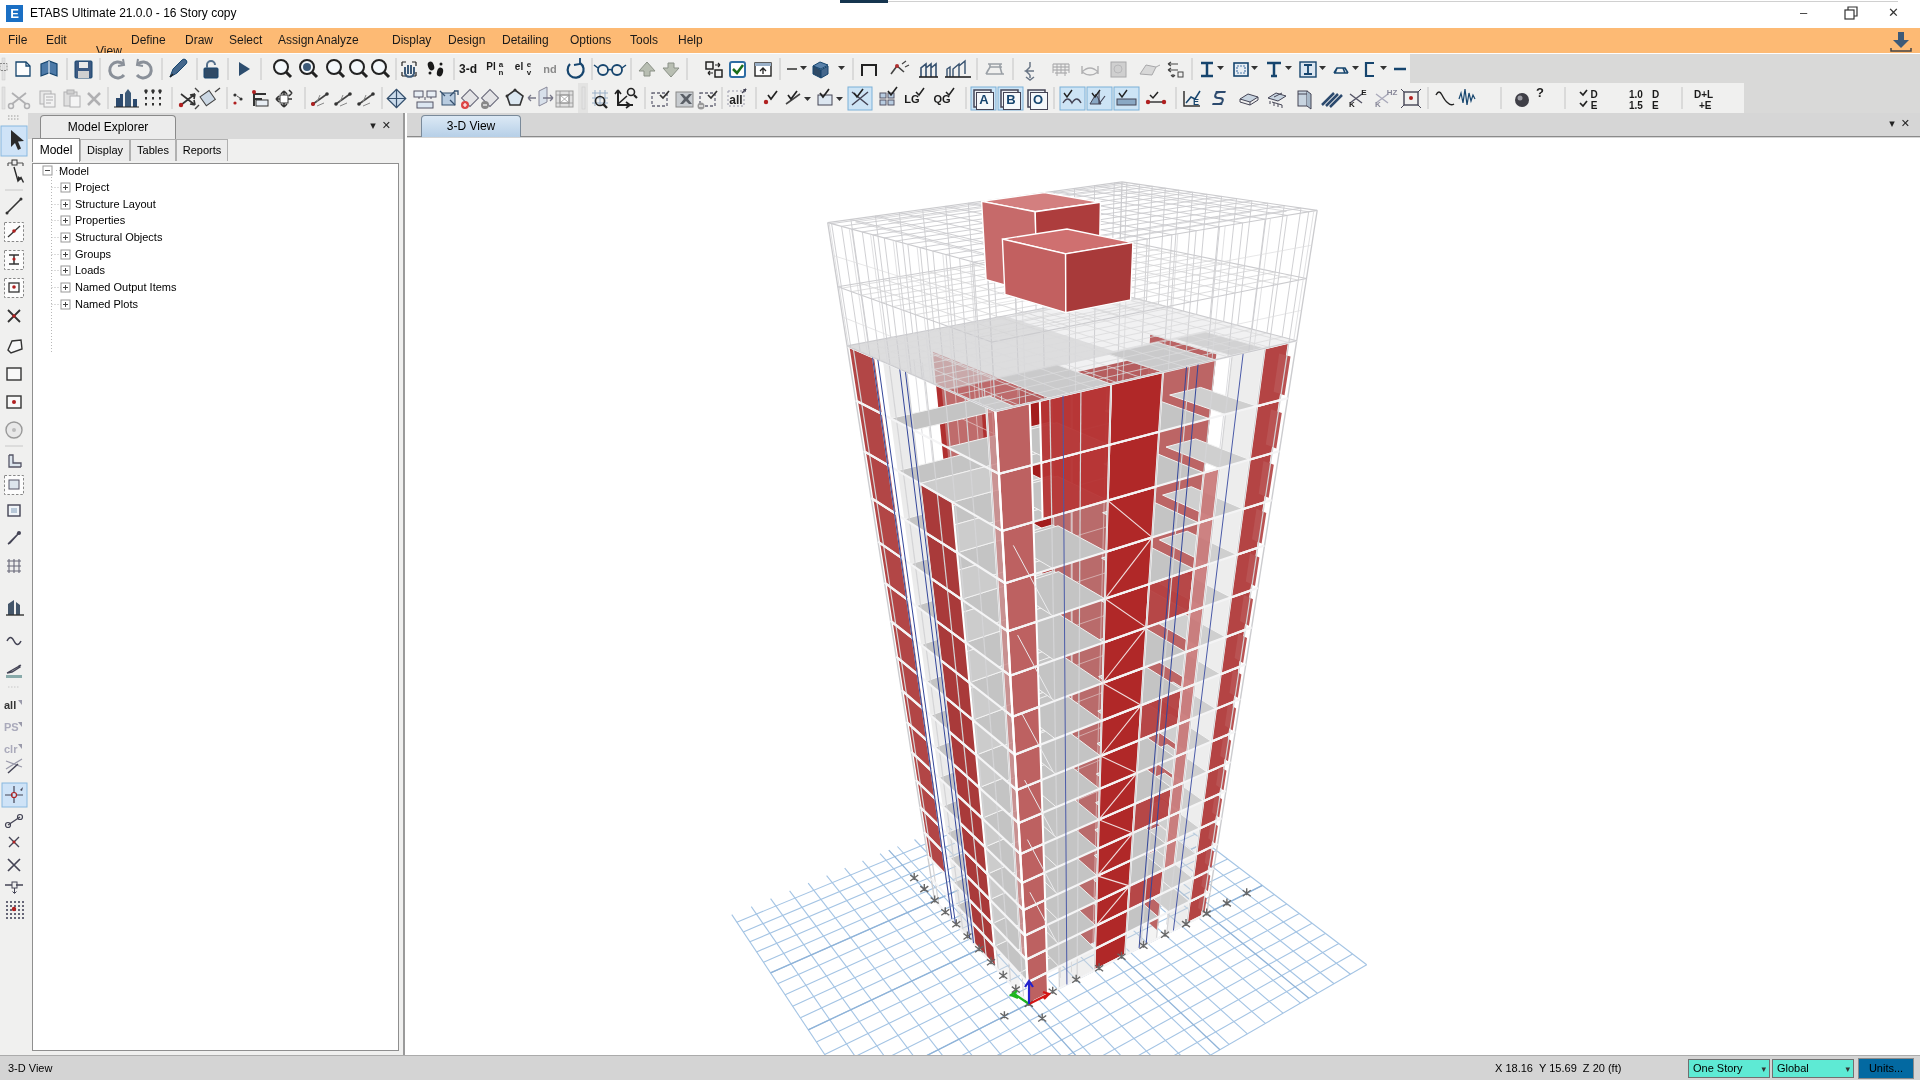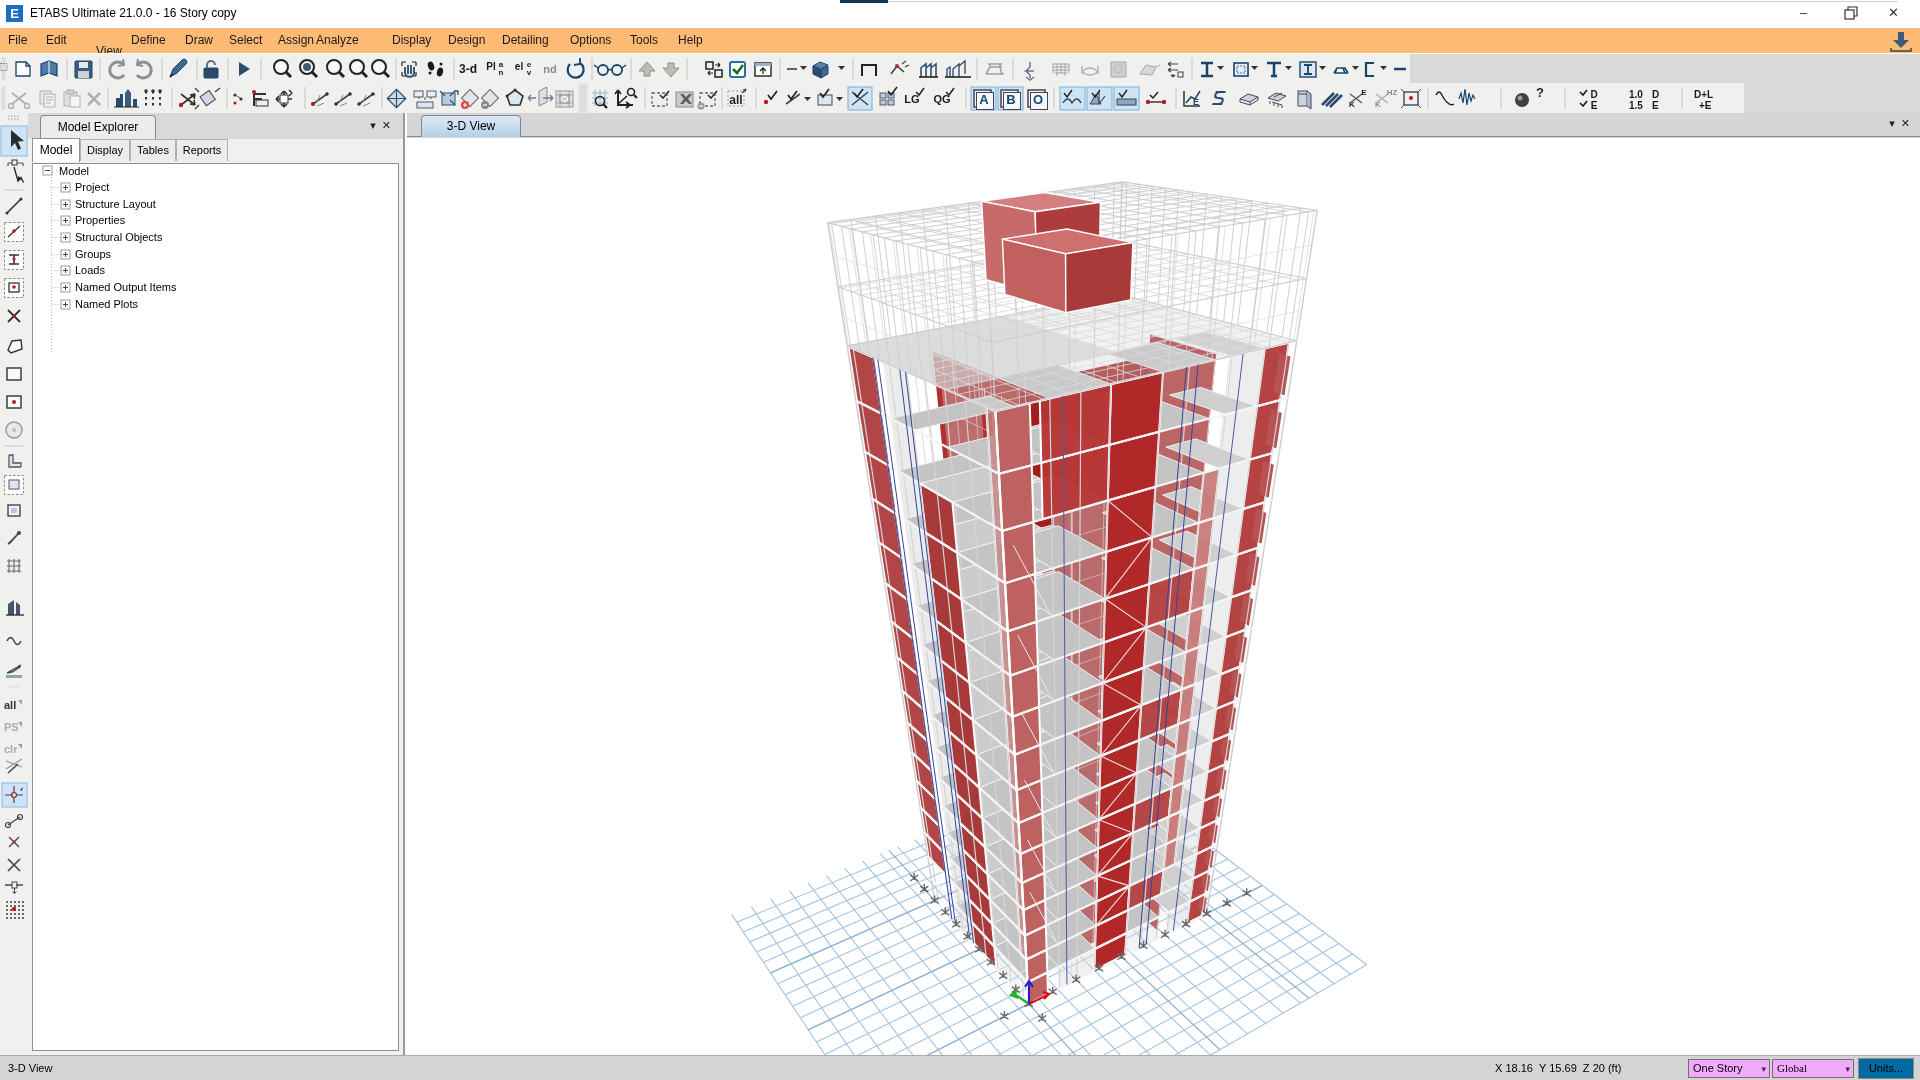--- a/index.html
+++ b/index.html
@@ -10,33 +10,33 @@
 #topdark { position:absolute; left:840px; top:0; width:48px; height:3px; background:#16354f; }
 #topline { position:absolute; left:888px; top:1px; width:1010px; height:1px; background:#d0d0d0; }
 .wbtn { position:absolute; top:0px; width:45px; height:26px; color:#333; font-size:13px; text-align:center; line-height:26px; }
 #menubar { position:absolute; left:0; top:28px; width:1920px; height:25px; background:#fdba74; }
 #menubar span { position:absolute; top:5px; font-size:12px; color:#1a1a1a; }
 #toolrow1 { position:absolute; left:0; top:53px; width:1920px; height:30px; background:#f0f0ef; border-top:1px solid #fdfdfd; border-bottom:4px solid #0ea5e9; }
 #toolrow2 { position:absolute; left:0; top:83px; width:1920px; height:30px; background:#f0f0ef; border-bottom:1px solid #d8d8d6; }
 #lefttools { position:absolute; left:0; top:113px; width:28px; height:942px; background:#f0f0ef; border-right:1px solid #d8d8d6; }
 #explorer { position:absolute; left:28px; top:113px; width:377px; height:942px; background:#f0f0ef; border-right:2px solid #9a9a9a; }
 #exphead { position:absolute; left:0px; top:0px; width:375px; height:26px; background:#d9d9d9; }
-#exptab { position:absolute; left:12px; top:2px; width:116px; height:24px; background:#ececec; border:1px solid #8a8a8a; border-bottom:none; border-radius:4px 4px 0 0; font-size:12px; text-align:center; line-height:22px; color:#000; }
+#exptab { position:absolute; left:12px; top:2px; width:136px; height:24px; background:#ececec; border:1px solid #8a8a8a; border-bottom:none; border-radius:4px 4px 0 0; font-size:12px; text-align:center; line-height:22px; color:#000; }
 #expctl { position:absolute; right:12px; top:6px; font-size:11px; color:#222; }
 .stab { position:absolute; top:26px; height:22px; background:#ececec; border:1px solid #b0b0b0; border-bottom:none; font-size:11px; color:#000; text-align:center; }
 #treebox { position:absolute; left:4px; top:50px; width:367px; height:888px; background:#ffffff; border:1px solid #8f8f8f; }
 #mainview { position:absolute; left:407px; top:113px; width:1513px; height:942px; background:#d6d6d6; }
 #viewtabbar { position:absolute; left:0; top:0; width:1513px; height:24px; background:#d6d6d6; border-bottom:1px solid #8a8a8a; }
 #viewtab { position:absolute; left:14px; top:2px; width:100px; height:22px; background:linear-gradient(#dce9f5,#b6cfe7); border:1px solid #7a8a9a; border-bottom:none; border-radius:4px 4px 0 0; font-size:12px; color:#000; text-align:center; line-height:21px; }
 #viewctl { position:absolute; right:10px; top:4px; font-size:11px; color:#222; }
 #canvas3d { position:absolute; left:0; top:25px; width:1513px; height:917px; background:#ffffff; }
 #statusbar { position:absolute; left:0; top:1055px; width:1920px; height:25px; background:#d4d4d4; border-top:1px solid #ababab; font-size:11px; color:#000; }
 #statusbar .sb1 { position:absolute; left:8px; top:6px; }
 #statusbar .coords { position:absolute; left:1495px; top:6px; }
-.combo { position:absolute; top:3px; height:19px; background:#f0abfc; border:1px solid #707070; font-size:11px; padding:2px 4px 0 4px; }
+.combo { position:absolute; top:3px; height:19px; background:#5eead4; border:1px solid #707070; font-size:11px; padding:2px 4px 0 4px; }
 .combo .arr { position:absolute; right:3px; top:4px; font-size:9px; color:#333; }
 #unitsbtn { position:absolute; left:1858px; top:2px; width:56px; height:21px; background:#0369a1; border:1px solid #8a8a8a; text-align:center; line-height:19px; font-size:11px; }
 </style>
 </head>
 <body>
 <div id="titlebar">
   <div class="logo">E</div>
   <div class="ttext">ETABS Ultimate 21.0.0 - 16 Story copy</div>
   <div class="wbtn" style="left:1781px;">–</div>
   <svg class="wbtn" style="left:1826px;top:6px;width:45px;height:16px;" viewBox="0 0 45 16">
@@ -1152,15 +1152,15 @@
 <path d="M835.7 752.3 l8 6 m0 -6 l-8 6 M839.7 750.3 l0 7" stroke="#666" stroke-width="1.4" fill="none"></path>
 <path d="M622 866 l-16 -11 m4 -2 l-6 4 l7 3" stroke="#1db51d" stroke-width="2.2" fill="none"></path>
 <path d="M622 866 l18 -9 m-4 -3 l6 2 l-5 5" stroke="#d41414" stroke-width="2.2" fill="none"></path>
 <path d="M622 866 l0 -22 m-4 5 l4 -6 l4 6" stroke="#2222cc" stroke-width="2.2" fill="none"></path>
 </svg></div>
 </div>
 <div id="statusbar">
   <div class="sb1">3-D View</div>
   <div class="coords">X 18.16&nbsp;&nbsp;Y 15.69&nbsp;&nbsp;Z 20 (ft)</div>
   <div class="combo" style="left:1688px; width:82px;">One Story<span class="arr">▾</span></div>
-  <div class="combo" style="left:1772px; width:82px;font-family:Liberation Serif, serif;">Global<span class="arr">▾</span></div>
+  <div class="combo" style="left:1772px; width:82px;">Global<span class="arr">▾</span></div>
   <div id="unitsbtn">Units...</div>
 </div>
 
 </body></html>

